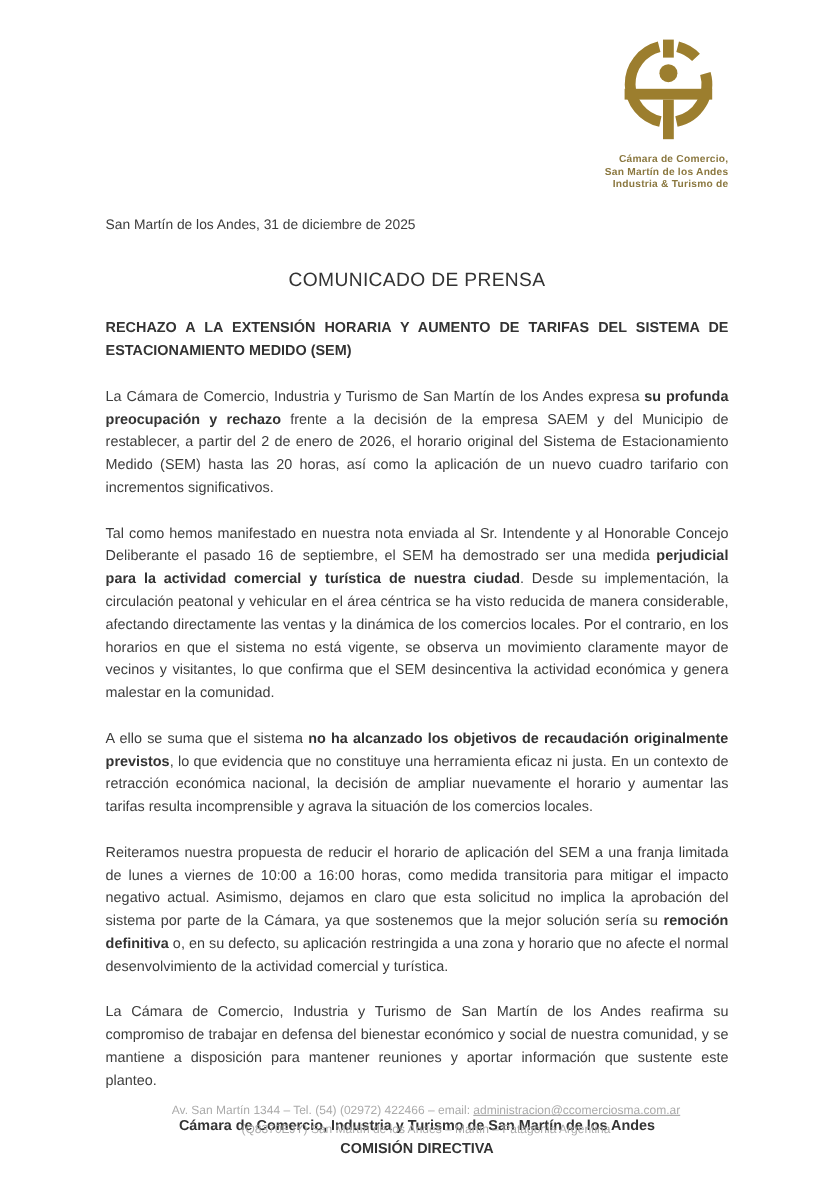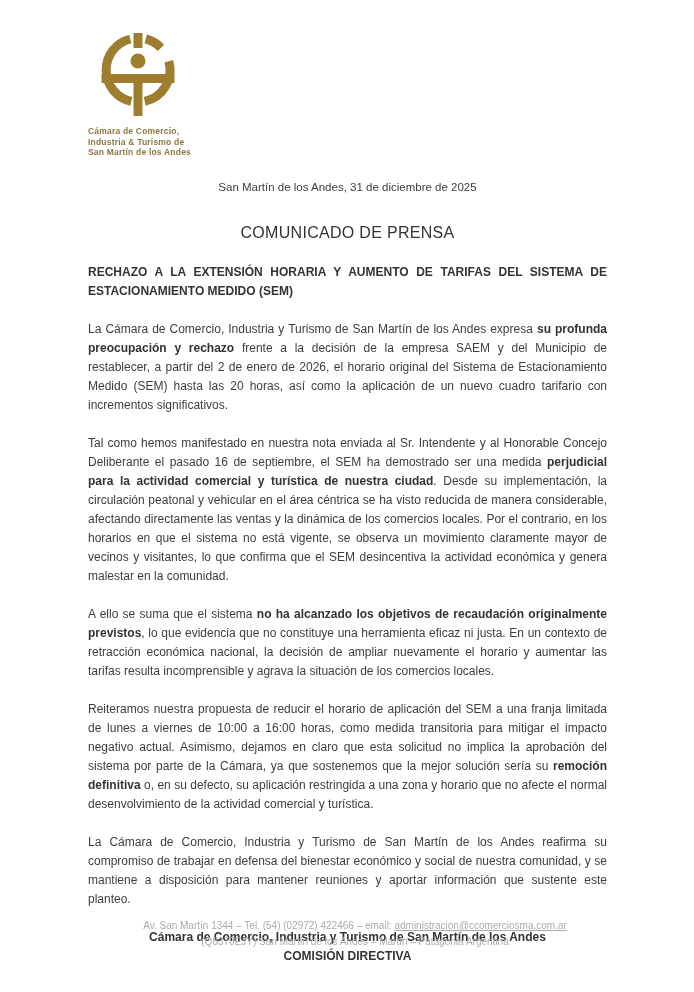--- a/index.html
+++ b/index.html
@@ -8,33 +8,33 @@
     width: 694px;
     height: 992px;
     margin: 0 auto;
     background: #ffffff;
     box-sizing: border-box;
     padding: 26px 87px 0 88px;
     font-family: "Liberation Sans", sans-serif;
     color: #3d3d3d;
     overflow: hidden;
   }
-  .logo-block { text-align: left; }
+  .logo-block { text-align: right; }
   .logo-block svg { width: 100px; height: 95px; display: inline-block; }
   .logo-caption {
     margin-top: 1px;
     font-size: 8.5px;
     font-weight: bold;
     line-height: 10.5px;
     color: #8b7840;
     letter-spacing: 0.2px;
   }
   .dateline {
     margin-top: 22px;
-    text-align: center;
+    text-align: left;
     font-size: 11.5px;
     line-height: 14px;
     color: #3d3d3d;
   }
   .title {
     margin: 30px 0 0 0;
     text-align: center;
     font-size: 16px;
     font-weight: normal;
     letter-spacing: 0.3px;
@@ -92,22 +92,22 @@
       </g>
       <g fill="#9c7e2e" stroke="none">
         <rect x="45.5" y="7" width="9" height="15"></rect>
         <circle cx="50" cy="35" r="7.5"></circle>
         <rect x="13.5" y="48" width="73" height="9"></rect>
         <rect x="45.5" y="57" width="9" height="33"></rect>
       </g>
     </svg>
     <div class="logo-caption">
       <div>Cámara de Comercio,</div>
+      <div>San Martín de los Andes</div>
       <div>Industria &amp; Turismo de</div>
-      <div>San Martín de los Andes</div>
     </div>
   </div>
 
   <div class="dateline">San Martín de los Andes, 31 de diciembre de 2025</div>
 
   <h1 class="title">COMUNICADO DE PRENSA</h1>
 
   <h2 class="subject">RECHAZO A LA EXTENSIÓN HORARIA Y AUMENTO DE TARIFAS DEL SISTEMA DE ESTACIONAMIENTO MEDIDO (SEM)</h2>
 
   <div class="body-text">

